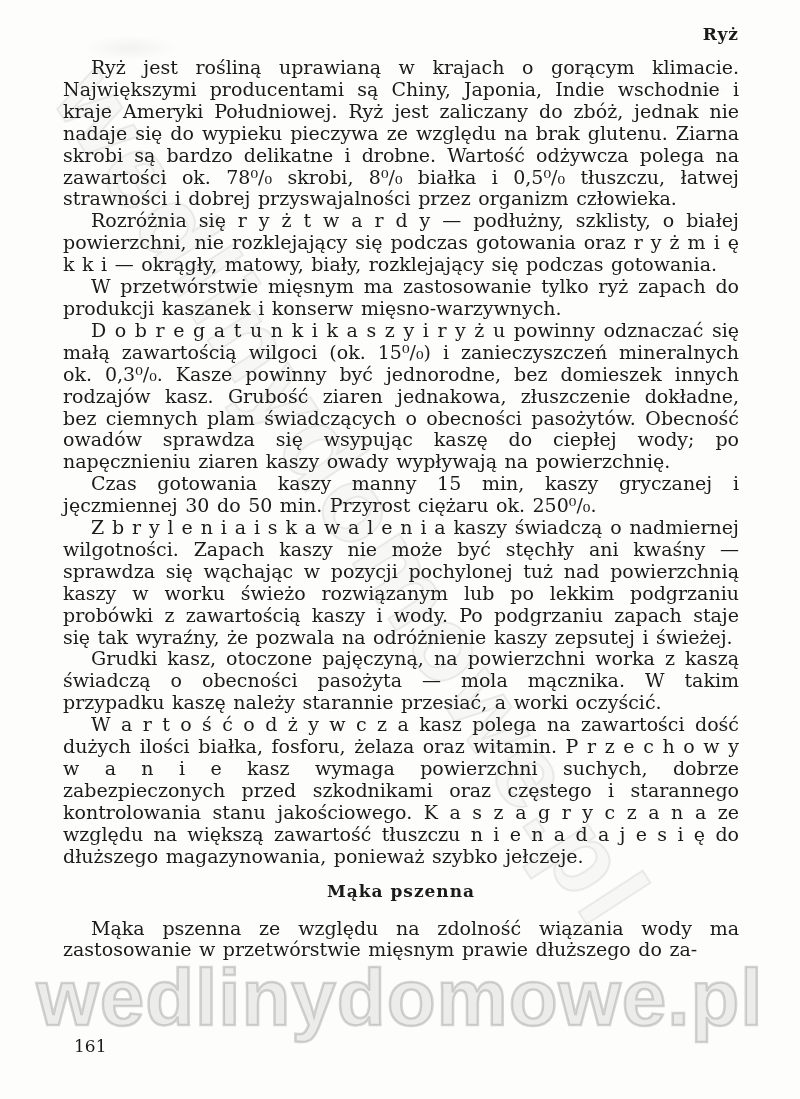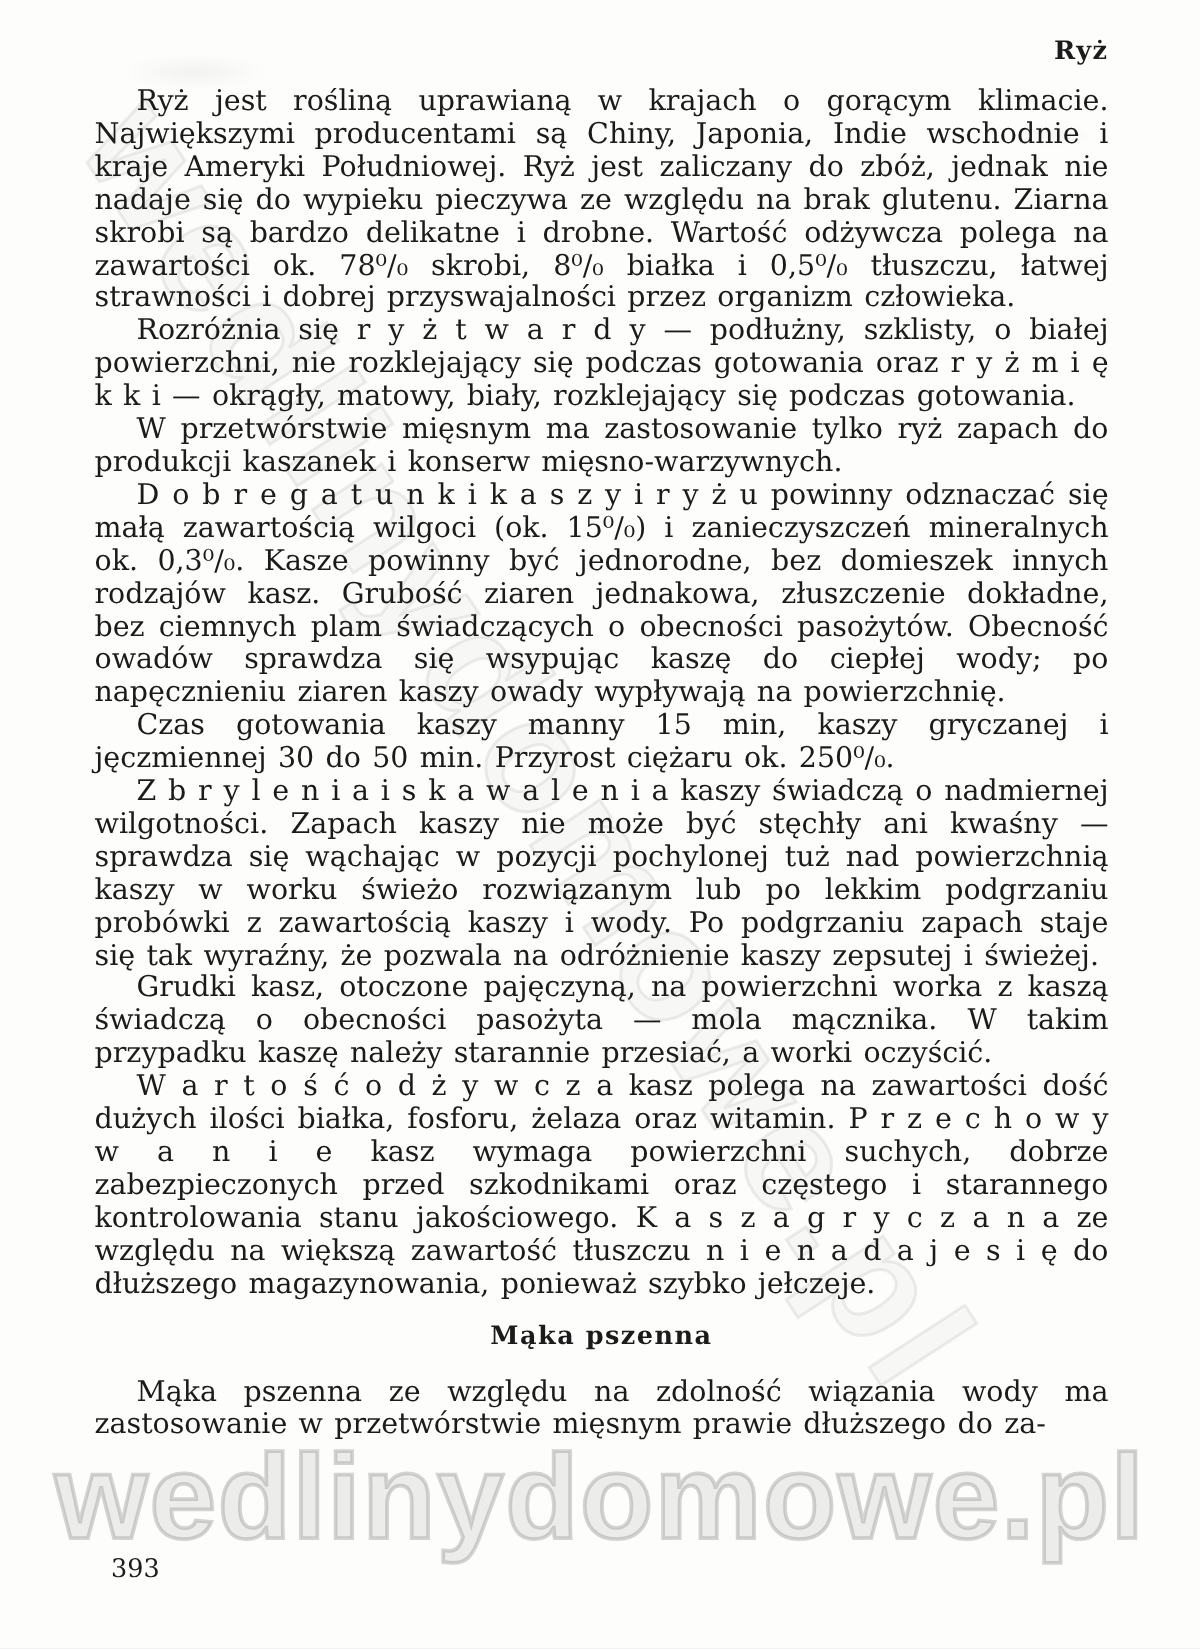--- a/index.html
+++ b/index.html
@@ -104,17 +104,17 @@
     <p class="doc-par">Czas gotowania kaszy manny 15 min, kaszy gryczanej i jęczmiennej 30 do 50 min. Przyrost ciężaru ok. 250⁰/₀.</p>
     <p class="doc-par">Z b r y l e n i a  i  s k a w a l e n i a kaszy świadczą o nadmiernej wilgotności. Zapach kaszy nie może być stęchły ani kwaśny — sprawdza się wąchając w pozycji pochylonej tuż nad powierzchnią kaszy w worku świeżo rozwiązanym lub po lekkim podgrzaniu probówki z zawartością kaszy i wody. Po podgrzaniu zapach staje się tak wyraźny, że pozwala na odróżnienie kaszy zepsutej i świeżej.</p>
     <p class="doc-par">Grudki kasz, otoczone pajęczyną, na powierzchni worka z kaszą świadczą o obecności pasożyta — mola mącznika. W takim przypadku kaszę należy starannie przesiać, a worki oczyścić.</p>
     <p class="doc-par">W a r t o ś ć  o d ż y w c z a kasz polega na zawartości dość dużych ilości białka, fosforu, żelaza oraz witamin. P r z e c h o w y w a n i e kasz wymaga powierzchni suchych, dobrze zabezpieczonych przed szkodnikami oraz częstego i starannego kontrolowania stanu jakościowego. K a s z a  g r y c z a n a ze względu na większą zawartość tłuszczu n i e  n a d a j e  s i ę do dłuższego magazynowania, ponieważ szybko jełczeje.</p>
 
     <h2 class="doc-subtitle">Mąka pszenna</h2>
 
     <p class="doc-par">Mąka pszenna ze względu na zdolność wiązania wody ma zastosowanie w przetwórstwie mięsnym prawie dłuższego do za-</p>
   </div>
 
-  <div class="page-number">393</div>
+  <div class="page-number">161</div>
 
   <div class="wm wm-bottom">wedlinydomowe.pl</div>
 
 </div>
 
 </body></html>

